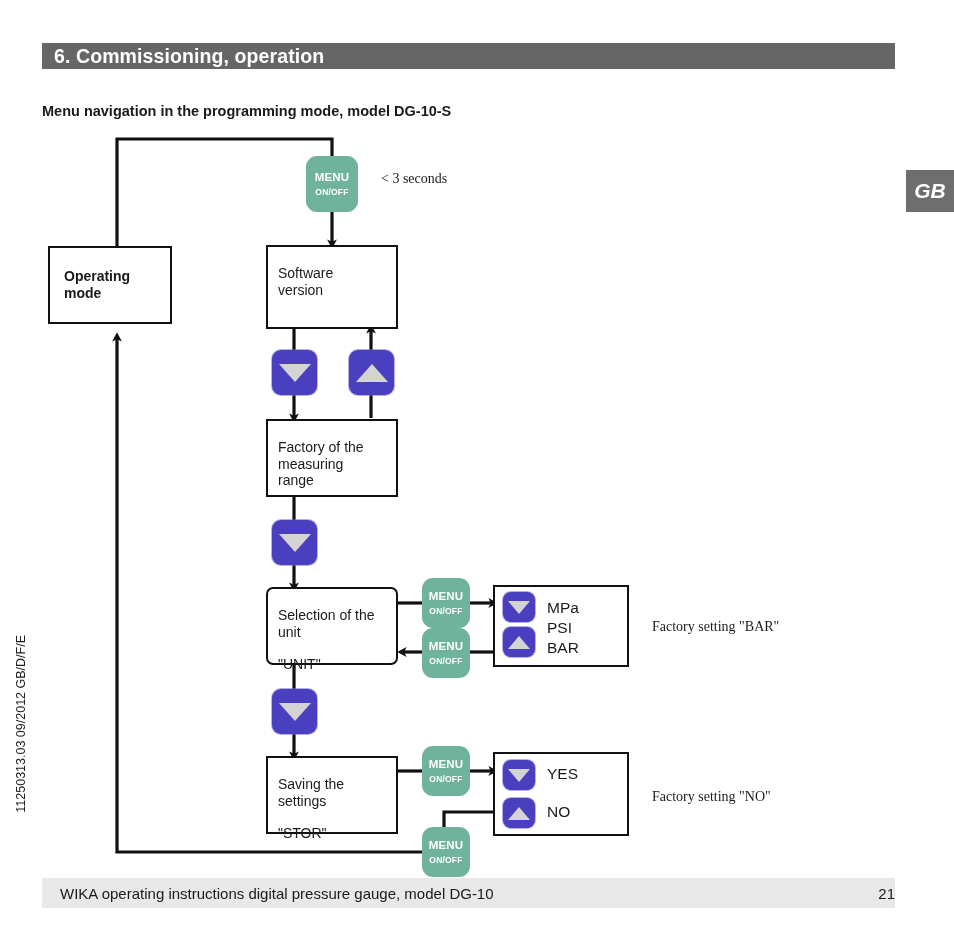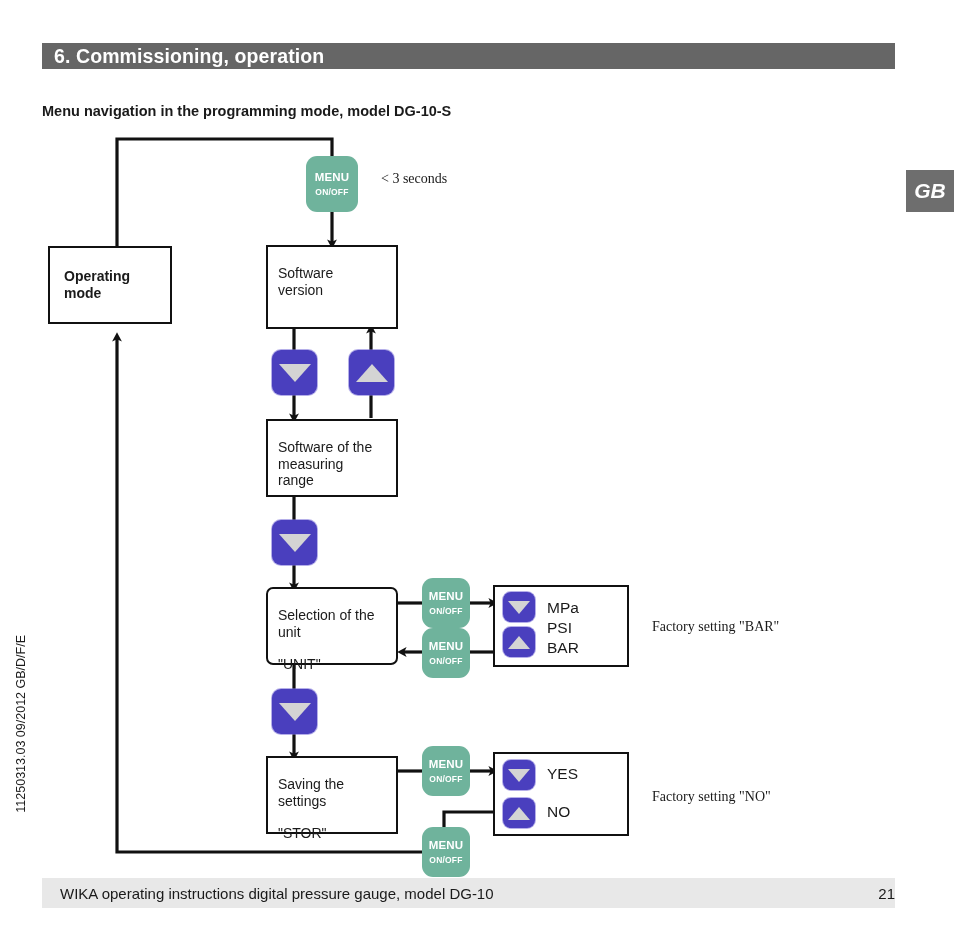--- a/index.html
+++ b/index.html
@@ -273,21 +273,21 @@
   <div class="flow-box bold" style="left:48px; top:246px; width:124px; height:78px;">
     <span>Operating mode</span>
   </div>
 
   <div class="flow-box" style="left:266px; top:245px; width:132px; height:84px;">
     <div>Software</div>
     <div>version</div>
   </div>
 
   <div class="flow-box" style="left:266px; top:419px; width:132px; height:78px;">
-    <div>Software of the</div>
+    <div>Factory of the</div>
     <div>measuring</div>
     <div>range</div>
   </div>
 
   <div class="flow-box" style="left:266px; top:587px; width:132px; height:78px;border-radius:7px;">
     <div>Selection of the</div>
     <div>unit</div>
     <div class="box-code">"UNIT"</div>
   </div>
 

